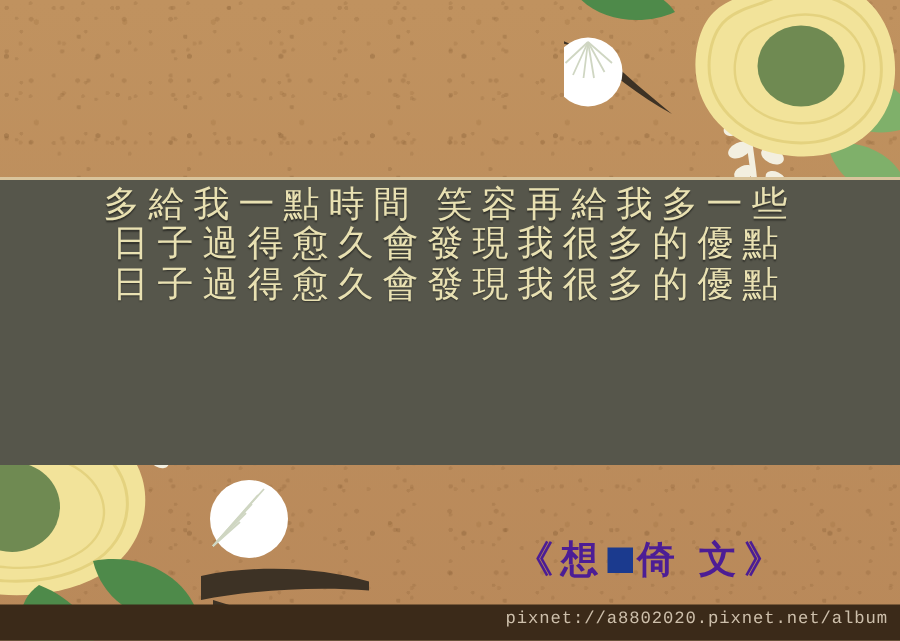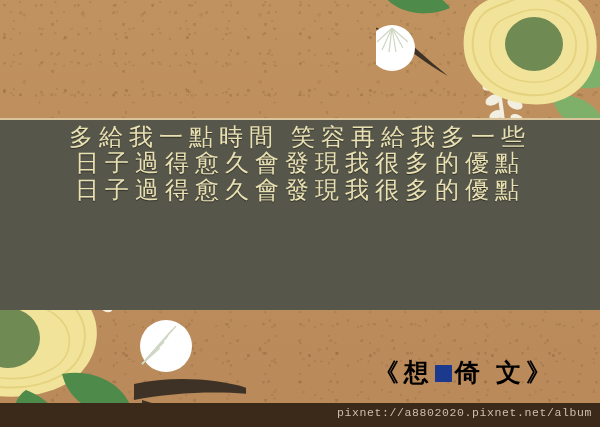--- a/index.html
+++ b/index.html
@@ -67,22 +67,22 @@
     font-size:24px;
     letter-spacing:6px;
     line-height:1.1;
     white-space:nowrap;
     text-shadow:0 1px 1px rgba(0,0,0,.45);
     font-family:"Liberation Serif","DejaVu Serif",serif;
   }
 
   
   .signature{
-    position:absolute;right:44px;top:356px;
-    color:#000000;
+    position:absolute;right:74px;top:356px;
+    color:#4c1d95;
     font-size:25px;
     letter-spacing:5px;
     font-weight:bold;
     white-space:nowrap;
     z-index:7;
     font-family:"Liberation Serif","DejaVu Serif",serif;
   }
   .tofu{
     display:inline-block;
     width:17px;height:17px;

